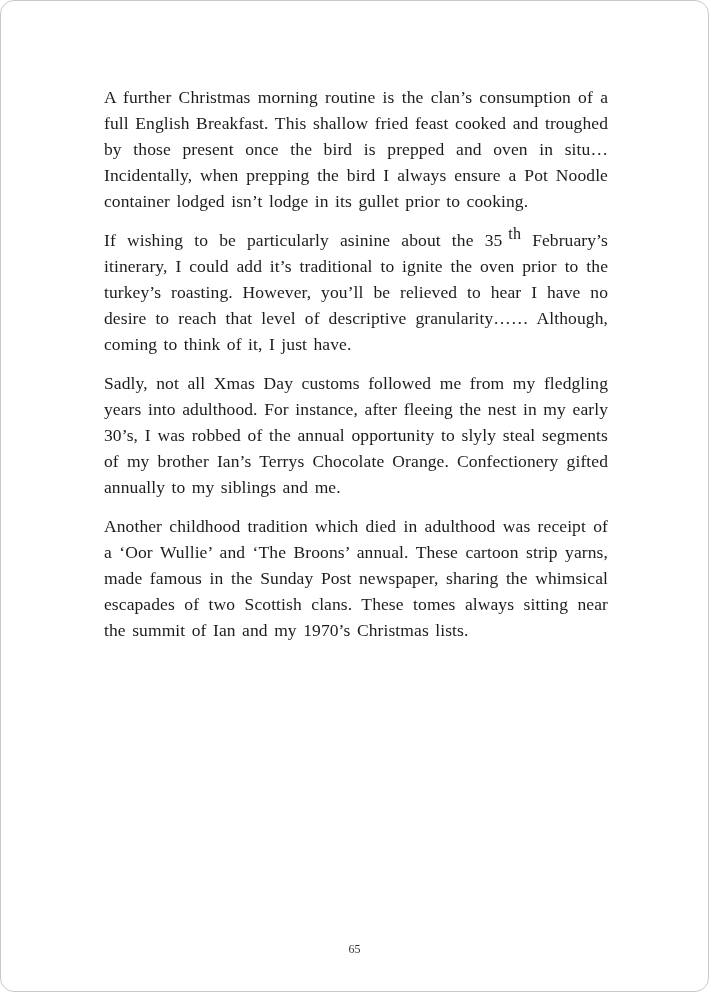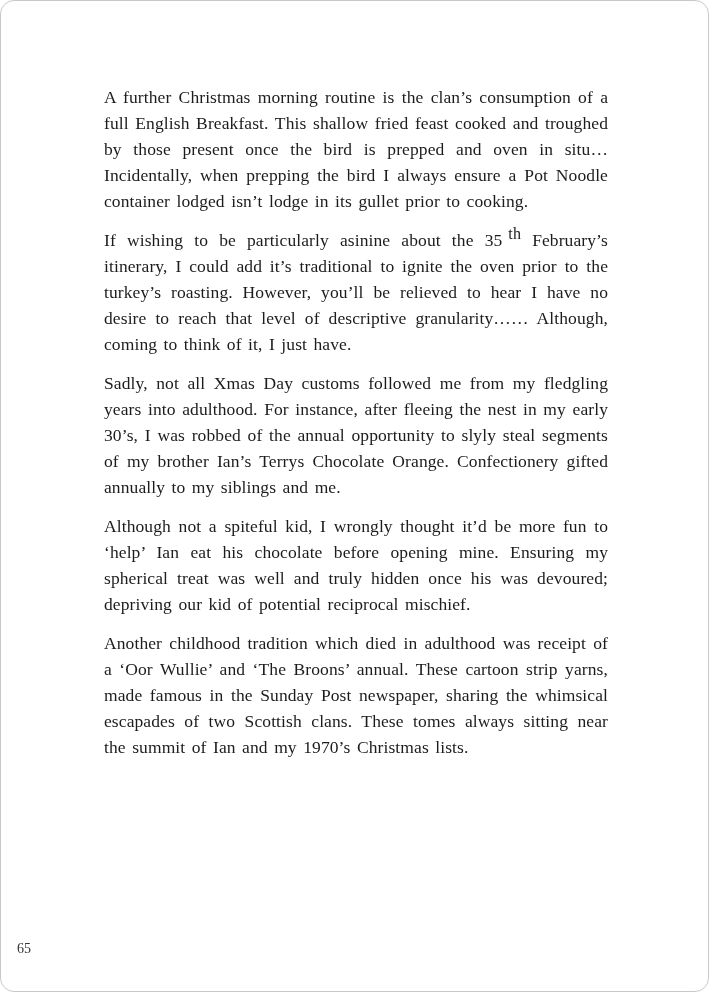--- a/index.html
+++ b/index.html
@@ -34,37 +34,36 @@
   .content p:last-child { margin-bottom: 0; }
   sup.ordinal {
     font-size: 16px;
     line-height: 0;
     vertical-align: super;
     margin-left: 6px;
   }
   .page-number {
     position: absolute;
     bottom: 34px;
-    left: 16px;
+    left: 0;
     right: 0;
-    text-align: left;
-    font-size: 14px;
+    text-align: center;
+    font-size: 12px;
     color: #333333;
   }
 </style>
 </head>
 <body>
 
 <div class="page">
   <div class="content">
     <p>A further Christmas morning routine is the clan’s consumption of a full English Breakfast. This shallow fried feast cooked and troughed by those present once the bird is prepped and oven in situ… Incidentally, when prepping the bird I always ensure a Pot Noodle container lodged isn’t lodge in its gullet prior to cooking.</p>
 
     <p><span>If wishing to be particularly asinine about the 35</span><sup class="ordinal">th</sup><span> February’s itinerary, I could add it’s traditional to ignite the oven prior to the turkey’s roasting. However, you’ll be relieved to hear I have no desire to reach that level of descriptive granularity…… Although, coming to think of it, I just have.</span></p>
 
     <p>Sadly, not all Xmas Day customs followed me from my fledgling years into adulthood. For instance, after fleeing the nest in my early 30’s, I was robbed of the annual opportunity to slyly steal segments of my brother Ian’s Terrys Chocolate Orange. Confectionery gifted annually to my siblings and me.</p>
 
-    <p>Although not a spiteful kid, I wrongly thought it’d be more fun to ‘help’ Ian eat his chocolate before opening mine. Ensuring my spherical treat was well and truly hidden once his was devoured; depriving our kid of potential reciprocal mischief.</p>
 
     <p>Another childhood tradition which died in adulthood was receipt of a ‘Oor Wullie’ and ‘The Broons’ annual. These cartoon strip yarns, made famous in the Sunday Post newspaper, sharing the whimsical escapades of two Scottish clans. These tomes always sitting near the summit of Ian and my 1970’s Christmas lists.</p>
   </div>
 
   <div class="page-number">65</div>
 </div>
 
 </body></html>

